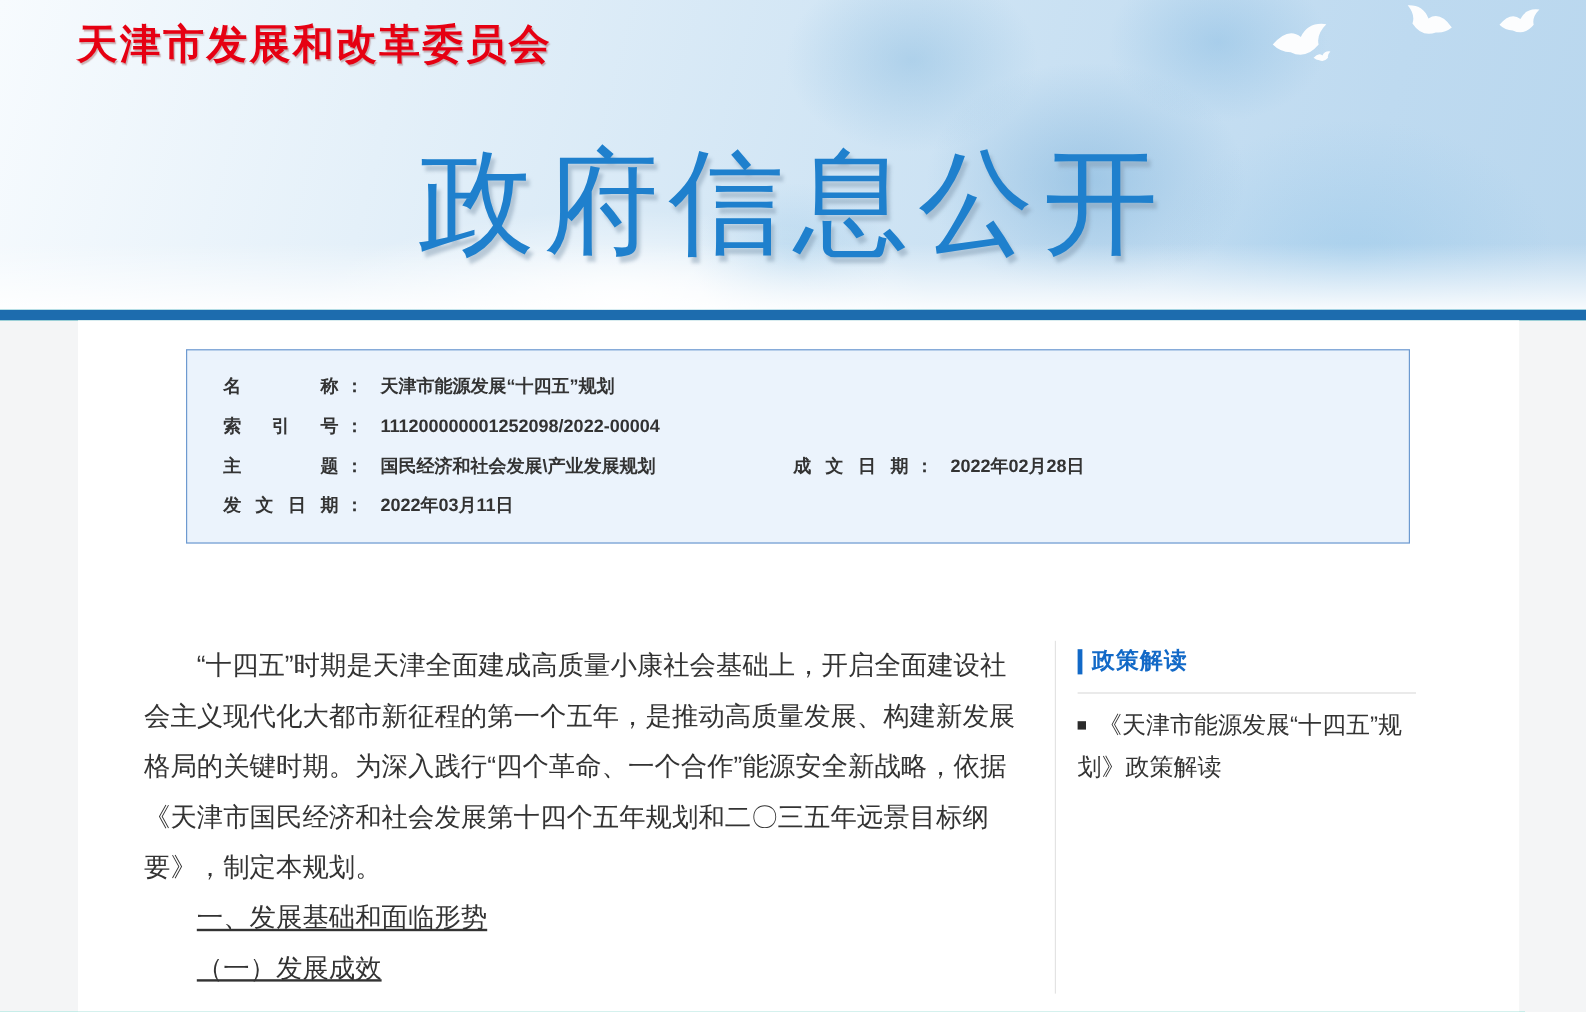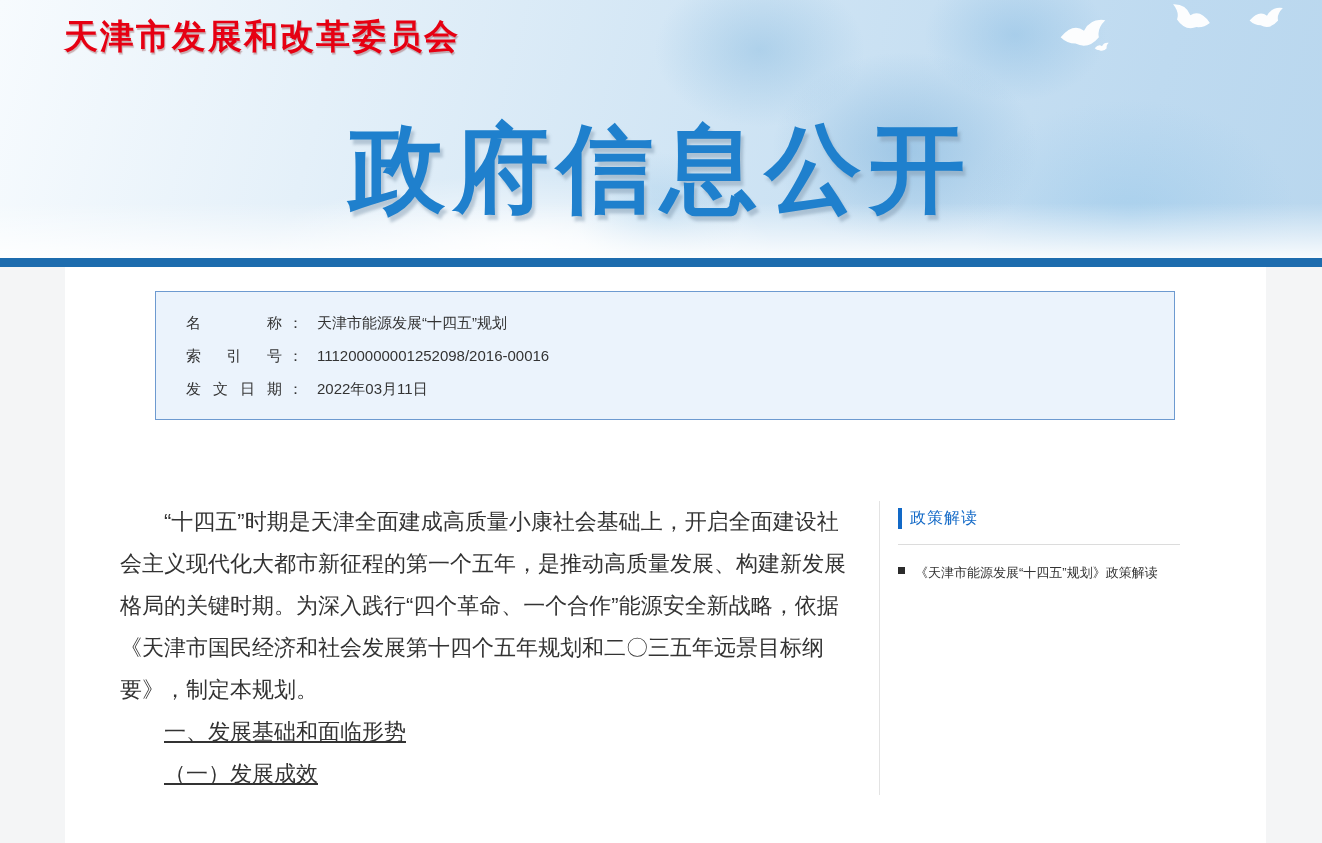--- a/index.html
+++ b/index.html
@@ -33,21 +33,21 @@
     background:linear-gradient(to bottom, rgba(255,255,255,0), rgba(255,255,255,.9));
   }
   .site-title{
     position:absolute;left:64px;top:14px;
     font-size:34px;font-weight:bold;color:var(--site-title-red);
     letter-spacing:2px;text-shadow:1px 2px 1px rgba(130,40,40,.35);
     cursor:pointer;z-index:3;
   }
   .banner-title{
     position:absolute;left:0;top:106px;width:100%;text-align:center;
-    font-size:96px;font-weight:bold;color:var(--banner-title-blue);
+    font-size:96px;font-weight:normal;color:var(--banner-title-blue);
     letter-spacing:8px;z-index:2;
     text-shadow:3px 5px 3px rgba(125,148,170,.45);
   }
   .dove{position:absolute;z-index:2;opacity:.96;}
   .dove svg{display:block;width:100%;height:100%;}
   .dove-1{left:1058px;top:18px;width:52px;height:34px;}
   .dove-2{left:1168px;top:4px;width:44px;height:30px;transform:scaleX(-1) rotate(-6deg);}
   .dove-3{left:1248px;top:6px;width:38px;height:26px;}
   .dove-4{left:1094px;top:42px;width:16px;height:11px;}
 
@@ -59,39 +59,40 @@
   .card{margin-left:65px;width:1201px;background:#fff;min-height:576px;padding-top:14px;}
 
   .breadcrumb{margin-left:90px;font-size:17px;color:var(--text-dark);height:26px;line-height:26px;}
   .breadcrumb a{color:var(--text-dark);text-decoration:none;cursor:pointer;}
   .breadcrumb .sep{color:#555;margin:0 12px;font-size:15px;}
 
   .meta-box{
     margin:10px 0 0 90px;width:1020px;
     background:var(--meta-box-bg);border:1px solid var(--meta-box-border);
     padding:14px 0;
+    font-weight:bold;
   }
   .meta-row{display:flex;height:33px;line-height:33px;font-size:15px;color:var(--text-dark);}
   .meta-cell{white-space:nowrap;}
   .meta-cell.left{width:505px;padding-left:30px;}
   .meta-cell.right{flex:1;}
   .meta-label{display:inline-block;width:96px;text-align:justify;text-align-last:justify;vertical-align:top;}
   .meta-colon{display:inline-block;margin:0 14px 0 6px;}
 
   .main{display:flex;margin:81px 0 0 0;padding:0 0 40px 55px;}
   .article{width:740px;font-size:22px;line-height:42px;color:var(--text-dark);}
   .article p{text-indent:2em;}
   .article p.heading{margin-top:0;text-decoration:underline;}
 
   .sidebar{margin-left:19px;border-left:1px solid #e3e3e3;padding:4px 0 0 18px;width:300px;}
   .sidebar-title-row{display:flex;align-items:center;height:26px;}
   .title-accent-bar{display:inline-block;width:4px;height:21px;background:var(--sidebar-title-blue);margin-right:8px;}
-  .sidebar-title{font-size:16px;font-weight:normal;color:var(--sidebar-title-blue);letter-spacing:1px;}
+  .sidebar-title{font-size:19px;font-weight:bold;color:var(--sidebar-title-blue);letter-spacing:1px;}
   .sidebar-divider{width:282px;height:1px;background:#dcdcdc;margin:13px 0 10px 0;}
-  .sidebar-item{font-size:13px;line-height:35px;color:var(--text-dark);width:282px;}
+  .sidebar-item{font-size:20px;line-height:35px;color:var(--text-dark);width:282px;}
   .bullet{display:inline-block;width:7px;height:7px;background:#2b2b2b;margin-right:10px;vertical-align:3px;}
   .sidebar-link{color:var(--text-dark);text-decoration:none;cursor:pointer;}
 </style>
 </head>
 <body>
 
 <div class="page">
 
   <div class="banner">
     <div class="site-title">天津市发展和改革委员会</div>
@@ -125,21 +126,29 @@
 
 
       <div class="meta-box">
         <div class="meta-row">
           <div class="meta-cell left">
             <span class="meta-label">名称</span><span class="meta-colon">：</span><span class="meta-value">天津市能源发展“十四五”规划</span>
           </div>
         </div>
         <div class="meta-row">
           <div class="meta-cell left">
-            <span class="meta-label">索引号</span><span class="meta-colon">：</span><span class="meta-value">111200000001252098/2016-00016</span>
+            <span class="meta-label">索引号</span><span class="meta-colon">：</span><span class="meta-value">111200000001252098/2022-00004</span>
+          </div>
+        </div>
+        <div class="meta-row">
+          <div class="meta-cell left">
+            <span class="meta-label">主题</span><span class="meta-colon">：</span><span class="meta-value">国民经济和社会发展\产业发展规划</span>
+          </div>
+          <div class="meta-cell right">
+            <span class="meta-label">成文日期</span><span class="meta-colon">：</span><span class="meta-value">2022年02月28日</span>
           </div>
         </div>
         <div class="meta-row">
           <div class="meta-cell left">
             <span class="meta-label">发文日期</span><span class="meta-colon">：</span><span class="meta-value">2022年03月11日</span>
           </div>
         </div>
       </div>
 
       <div class="main">

